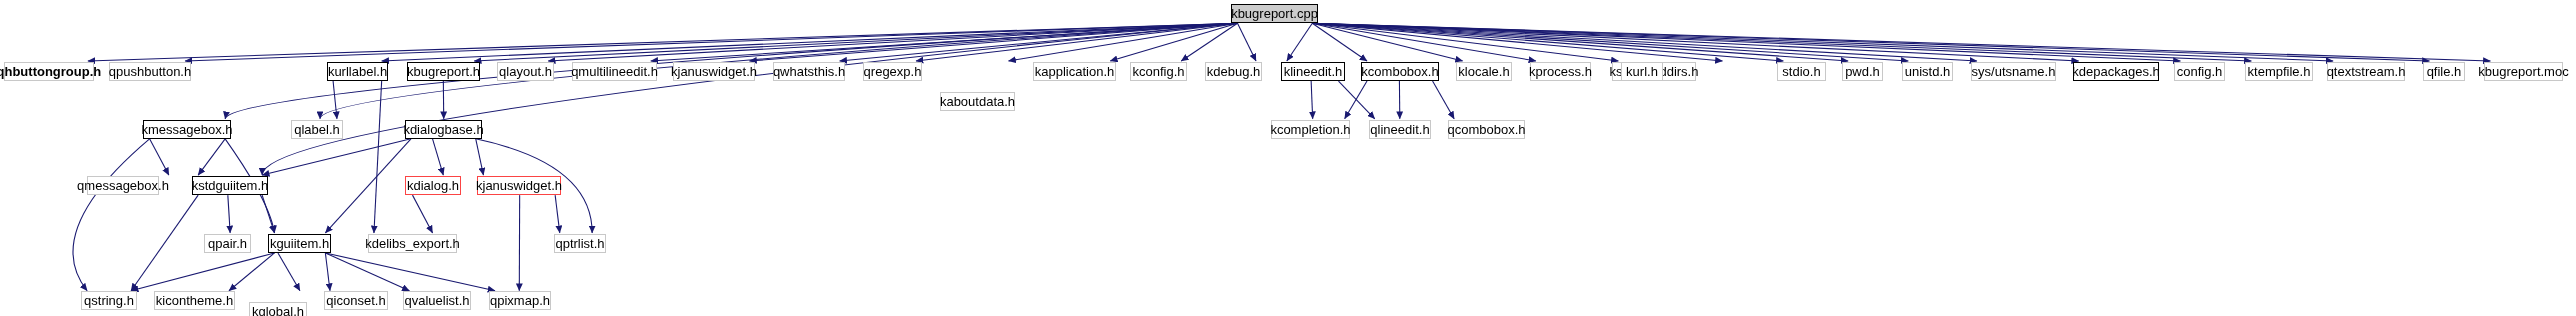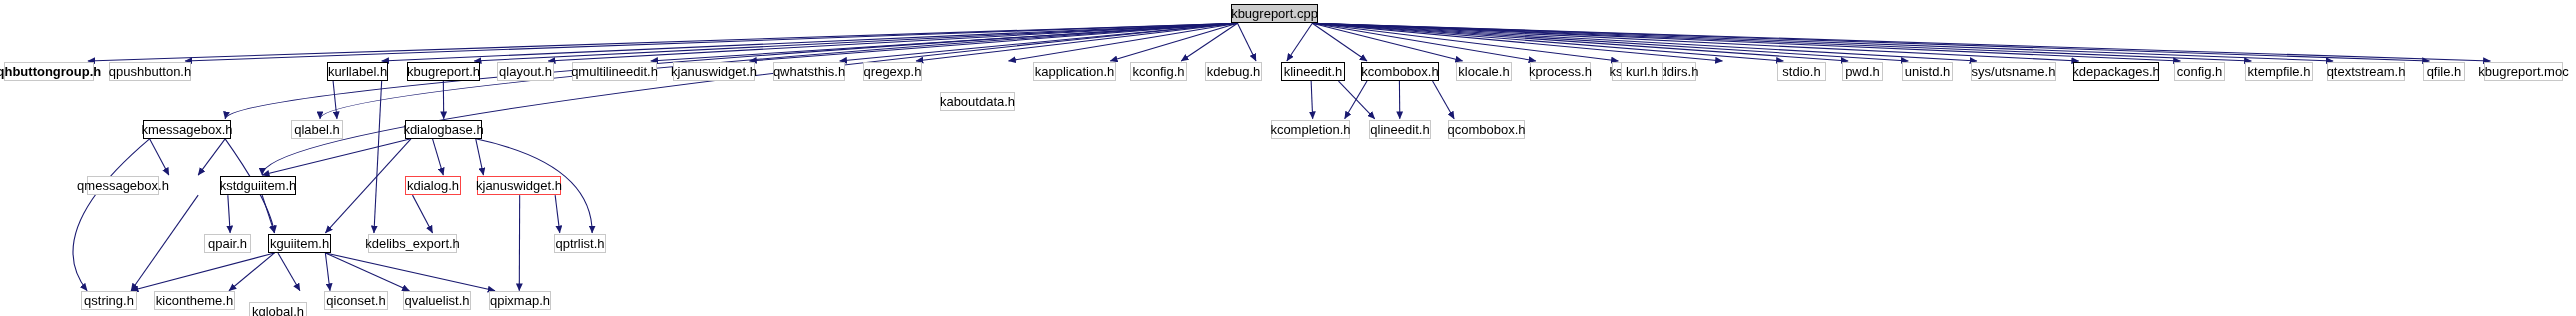--- a/index.html
+++ b/index.html
@@ -209,21 +209,21 @@
     </div>
     <div class="node plain" style="left: 1369px; top: 120px; width: 62px; height: 19px;">
       <span>qlineedit.h</span>
     </div>
     <div class="node plain" style="left: 1448px; top: 120px; width: 77px; height: 19px;">
       <span>qcombobox.h</span>
     </div>
     <div class="node plain" style="left: 87px; top: 176px; width: 72px; height: 19px;">
       <span>qmessagebox.h</span>
     </div>
-    <div class="node linked" style="left: 192px; top: 176px; width: 76px; height: 19px; margin-left: 28px;">
+    <div class="node linked" style="left: 192px; top: 176px; width: 76px; height: 19px;">
       <span>kstdguiitem.h</span>
     </div>
     <div class="node truncated" style="left: 405px; top: 176px; width: 56px; height: 19px;">
       <span>kdialog.h</span>
     </div>
     <div class="node truncated" style="left: 477px; top: 176px; width: 84px; height: 19px;">
       <span>kjanuswidget.h</span>
     </div>
     <div class="node plain" style="left: 204px; top: 234px; width: 47px; height: 19px;">
       <span>qpair.h</span>

